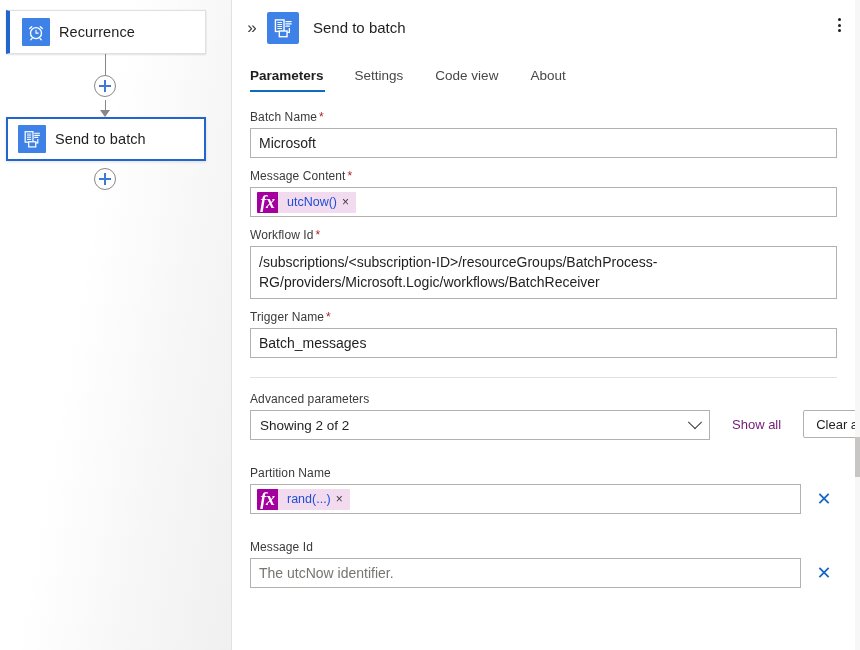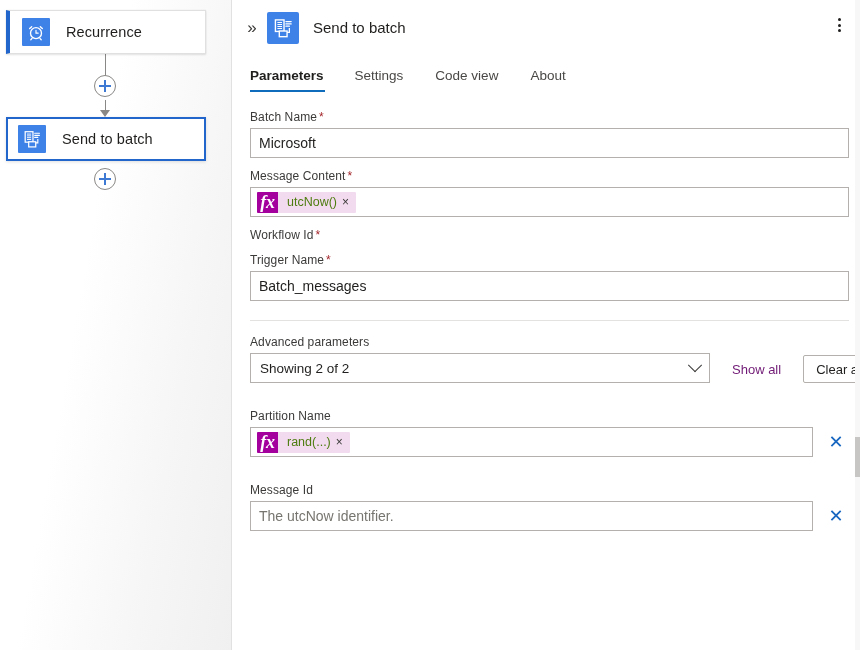--- a/index.html
+++ b/index.html
@@ -61,21 +61,21 @@
     background: #3e82e8;
     border-radius: 1px;
     margin-left: 12px;
     flex: 0 0 auto;
     display: flex;
     align-items: center;
     justify-content: center;
   }
   #node-sendtobatch .node-icon { margin-left: 10px; }
   .node-label {
-    margin-left: 16px;
+    margin-left: 9px;
     font-size: 14.5px;
     color: #201f1e;
     letter-spacing: 0.1px;
     white-space: nowrap;
   }
 
   
   .connector-line {
     position: absolute;
     width: 1px;
@@ -199,21 +199,21 @@
     content: "";
     position: absolute;
     left: 1px; right: 11px; bottom: 0;
     height: 2.5px;
     background: #0f6cbd;
   }
 
   
   #form {
     position: relative;
-    padding: 0 11px 0 17px;
+    padding: 0 23px 0 17px;
     margin-top: 18px;
   }
   .field { margin-bottom: 11px; }
   .field-label {
     font-size: 12px;
     color: #3b3a39;
     margin-bottom: 4px;
     display: block;
     letter-spacing: 0.1px;
   }
@@ -262,41 +262,41 @@
     font-style: italic;
     font-family: "Liberation Serif", serif;
     font-size: 18px;
     font-weight: 600;
     letter-spacing: -0.3px;
   }
   .token .tok-text {
     padding: 0 4px 0 9px;
     display: flex;
     align-items: center;
-    color: #4d7c0f;
+    color: #1d4ed8;
     white-space: nowrap;
   }
   .token .tok-x {
     padding: 0 7px 0 1px;
     display: flex;
     align-items: center;
     color: #3b3a39;
     font-size: 12px;
   }
 
   .divider {
     border: none;
     border-top: 1px solid #e4e2e0;
     margin: 19px 0 0 0;
   }
 
   #advanced-section { margin-top: 14px; }
   #advanced-row {
     display: flex;
-    align-items: flex-end;
+    align-items: flex-start;
     gap: 9px;
     margin-top: 4px;
   }
   #adv-dropdown {
     flex: 0 0 460px;
     height: 30px;
     border: 1px solid #b3b0ad;
     background: #ffffff;
     box-sizing: border-box;
     display: flex;
@@ -451,20 +451,21 @@
           <span class="token">
             <span class="fx">fx</span>
             <span class="tok-text">utcNow()</span>
             <span class="tok-x">×</span>
           </span>
         </div>
       </div>
 
       <div class="field">
         <label class="field-label"><span>Workflow Id</span><span class="req-star">*</span></label>
+        <div class="input-box two-line">/subscriptions/&lt;subscription-ID&gt;/resourceGroups/BatchProcess-RG/providers/Microsoft.Logic/workflows/BatchReceiver</div>
       </div>
 
       <div class="field">
         <label class="field-label"><span>Trigger Name</span><span class="req-star">*</span></label>
         <div class="input-box">
           <span>Batch_messages</span>
         </div>
       </div>
 
       <hr class="divider">

